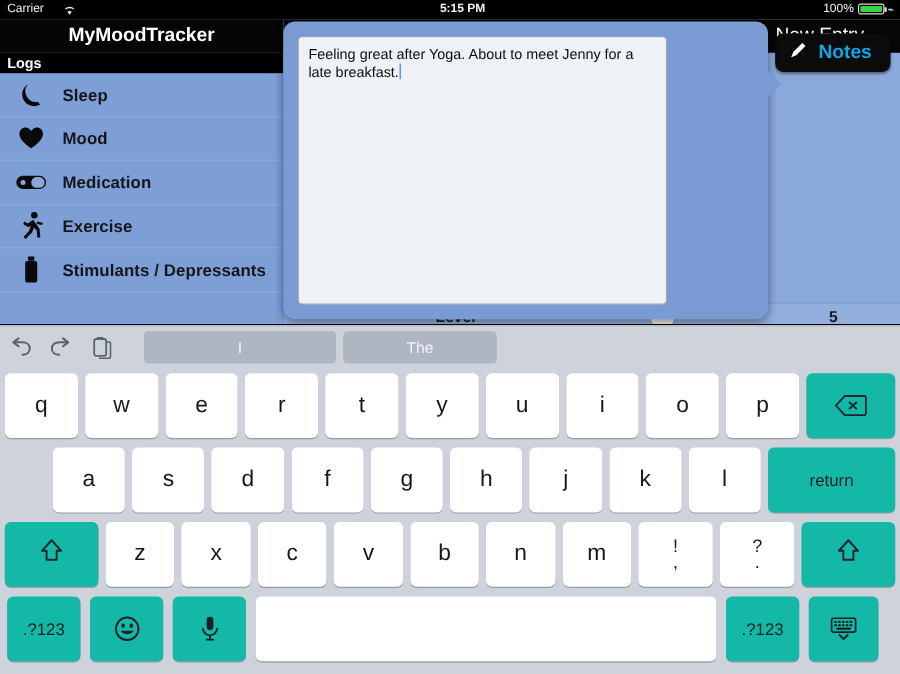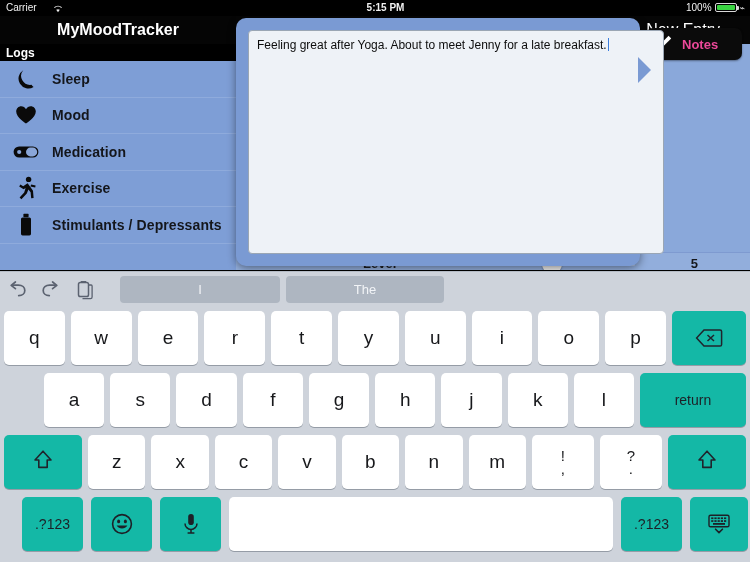--- a/index.html
+++ b/index.html
@@ -87,35 +87,35 @@
     background:#efefef; box-shadow:0 1px 2px rgba(0,0,0,.35);
   }
 
   
   .notes-btn{
     position:absolute; right:8px; top:28px; width:96px; height:32px;
     background:#0b0b0b; border-radius:7px; z-index:16;
     display:flex; align-items:center; gap:8px; padding-left:10px;
     box-shadow:0 1px 2px rgba(0,0,0,.4);
   }
-  .notes-btn .lbl{ color:#ec4899; font-size:13px; font-weight:bold;}
+  .notes-btn .lbl{ color:#0ea5e9; font-size:16px; font-weight:bold;}
 
   
   .popover{
     position:absolute; left:236px; top:18px; width:404px; height:248px;
     background:#7a9ad3; border-radius:10px; z-index:40;
     box-shadow:0 2px 8px rgba(0,0,0,.45);
   }
   .popover-arrow{
     position:absolute; left:638px; top:57px; width:0; height:0;
     border-top:13px solid transparent; border-bottom:13px solid transparent;
     border-left:13px solid #7a9ad3; z-index:41;
   }
   .popover-inner{
-    position:absolute; left:12px; top:12px; width:416px; height:224px;
+    position:absolute; left:12px; top:12px; width:308px; height:224px;
     background:#eef2f7; border:1px solid #9aa6b4; border-radius:4px;
     overflow:hidden;
   }
   .popover-text{
     font-size:12px; color:#0d0d0d; padding:7px 8px 0 8px; line-height:15px;
     white-space:pre-wrap;
   }
   .caret{
     display:inline-block; width:1px; height:13px; background:#3b7ddd;
     vertical-align:-2px; margin-left:1px;
@@ -134,21 +134,21 @@
   .tool-ico{
     width:34px; height:28px; display:flex; align-items:center; justify-content:center;
     color:#585f6b;
   }
   .sugg{
     height:27px; background:#aeb6c1; border-radius:4px; color:#f2f4f7;
     font-size:13px; display:flex; align-items:center; justify-content:center;
     margin-left:6px;
   }
   .sugg.w1{ width:160px; margin-left:18px;}
-  .sugg.w2{ width:158px;}
+  .sugg.w2{ width:128px;}
   .sugg.w3{ width:161px;}
 
   .kb-rows{ position:absolute; left:0; top:35px; width:750px; }
   .kb-row{ display:flex; align-items:center; height:62px; padding:0 4px; gap:6px;}
   .key{
     background:#fff; border-radius:5px; height:54px;
     display:flex; align-items:center; justify-content:center;
     font-size:19px; color:#17181b; flex:1;
     box-shadow:0 1px 0 rgba(130,137,148,.75);
   }
@@ -158,21 +158,21 @@
   .key.bksp{ flex:0 0 74px; }
   .key.fixed56{ flex:0 0 62px; font-size:14px;}
   .key.space{ flex:0 0 384px; }
   .key.num{ flex:0 0 61px; font-size:14px;}
   .key.kbhide{ flex:0 0 58px; }
   .r2-pad-l{ flex:0 0 34px;}
   .dual{ display:flex; flex-direction:column; align-items:center; justify-content:center; line-height:13px; font-size:15px;}
   .dual span{ display:block; }
   .dual .top{ font-size:15px;}
   .dual .bot{ font-size:15px;}
-  .row4{ gap:8px; padding:0 22px; }
+  .row4{ gap:8px; padding:0 6px; }
 </style>
 </head>
 <body>
 
 <div class="statusbar">
   <div class="sb-left">
     <span>Carrier</span>
     <span class="wifi-icon">
       <svg width="10" height="9" viewBox="0 0 10 9">
           <path d="M5 8.2 L3.2 5.8 A3.1 3.1 0 0 1 6.8 5.8 Z" fill="#eee"></path>

